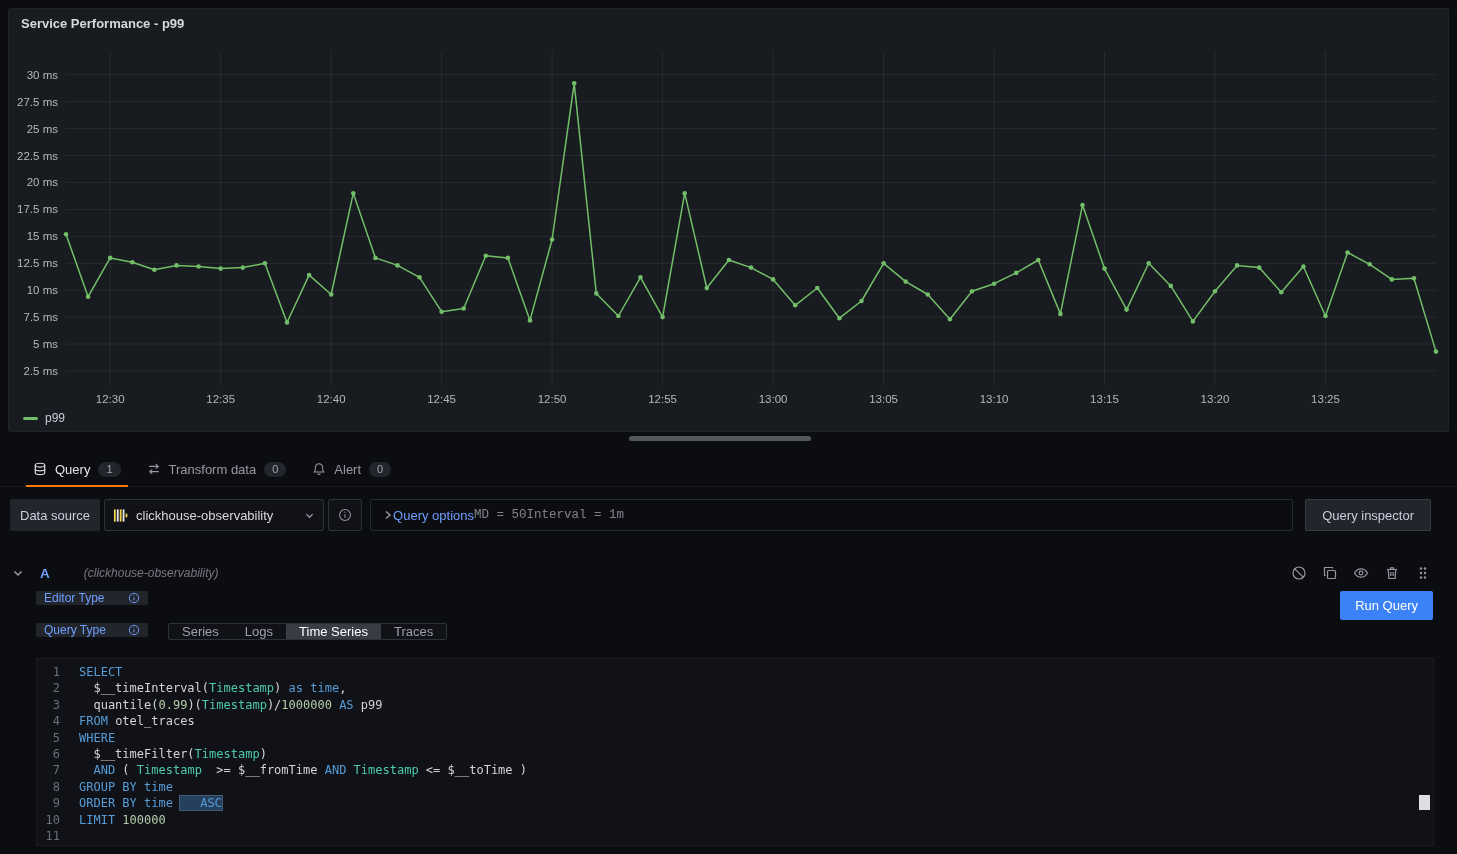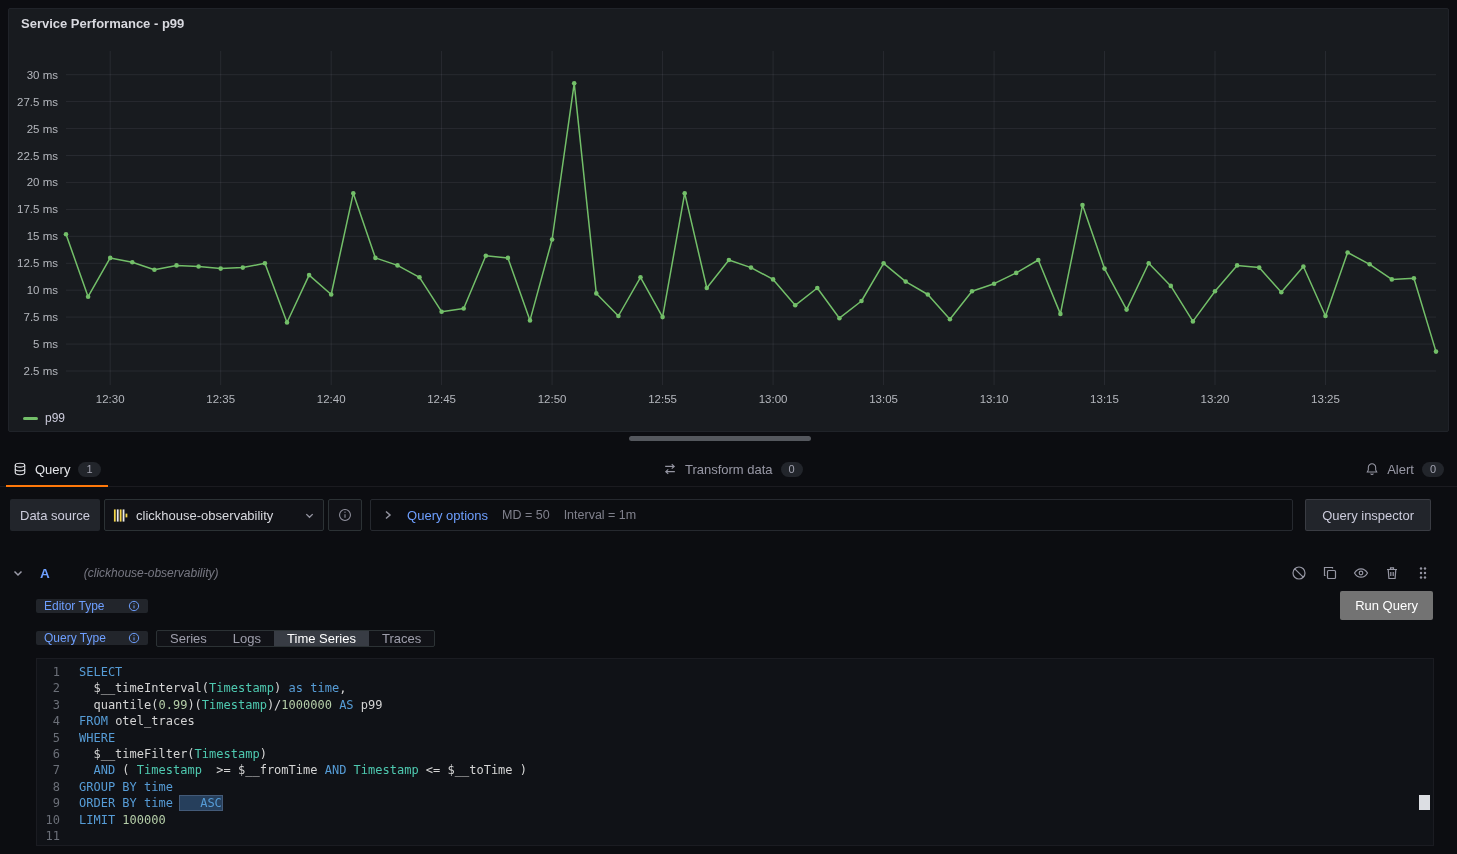--- a/index.html
+++ b/index.html
@@ -19,23 +19,22 @@
   .grid { stroke:rgba(204,204,220,0.09); stroke-width:1; }
   .ylab, .xlab { fill:#b4b7bd; font-family:"Liberation Sans", sans-serif; font-size:11.5px; }
   .legend { position:absolute; left:14px; bottom:6px; display:flex; align-items:center; gap:7px; }
   .legend-swatch { width:15px; height:3px; border-radius:2px; background:#73bf69; display:inline-block; }
   .legend-label { font-size:12px; color:#ccccdc; }
   
   .hscroll { position:absolute; top:436px; left:629px; width:182px; height:5px; border-radius:3px; background:#54575d; }
   
   .tabs {
     position:absolute; top:452px; left:0; width:1457px; height:35px;
-    display:flex; align-items:stretch; padding-left:0;
+    display:flex; align-items:stretch; padding-left:20px;
     border-bottom:1px solid rgba(204,204,220,0.08);
-    justify-content:space-between;
   }
   .tab { position:relative; display:flex; align-items:center; gap:8px; padding:0 13px; color:rgba(204,204,220,0.72); cursor:pointer; }
   .tab svg { width:14px; height:14px; }
   .tab.active { color:#e3e4e8; }
   .tab.active::after { content:""; position:absolute; left:6px; right:6px; bottom:-1px; height:2px; background:#ff780a; }
   .count { background:#22252b; border-radius:9px; padding:2px 8px; font-size:11px; color:rgba(204,204,220,0.75); line-height:1; }
   
   .toolbar { position:absolute; top:499px; left:10px; right:26px; height:32px; display:flex; align-items:stretch; gap:4px; }
   .chip {
     display:flex; align-items:center; padding:0 10px; background:#22252b;
@@ -45,56 +44,56 @@
     display:flex; align-items:center; gap:8px; width:220px; padding:0 8px;
     background:#111217; border:1px solid #2c3235; border-radius:2px; cursor:pointer;justify-content:flex-end;
   }
   .ds-picker .ds-name { flex:1; font-size:13px; color:#d8d9df; white-space:nowrap; overflow:hidden; }
   .icon-btn {
     width:34px; display:flex; align-items:center; justify-content:center;
     background:#111217; border:1px solid #2c3235; border-radius:2px;
     color:rgba(204,204,220,0.7); cursor:pointer;
   }
   .options-box {
-    flex:1; display:flex; align-items:center; gap:14px; padding:0 12px; margin-left:4px;
+    flex:1; display:flex; align-items:center; padding:0 12px; margin-left:4px;
     border:1px solid #26292f; border-radius:2px; cursor:pointer;
   }
   .qo-link { color:#6e9fff; font-size:13px; }
-  .qo-meta { color:rgba(204,204,220,0.6); font-size:12.5px; }
+  .qo-meta { color:rgba(204,204,220,0.6); font-size:12.5px;font-family:Liberation Mono, monospace; }
   .secondary-btn {
     margin-left:8px; display:flex; align-items:center; padding:0 16px;
     background:#22252b; border:1px solid rgba(204,204,220,0.14); border-radius:2px;
     color:#ccccdc; font-size:13px; font-family:"Liberation Sans", sans-serif; cursor:pointer;
   }
   
   .qheader { position:absolute; top:558px; left:12px; right:26px; height:30px; display:flex; align-items:center; gap:10px; }
   .refid { color:#6e9fff; font-weight:600; font-size:13.5px; margin-left:6px; }
   .ds-hint { font-style:italic; font-size:12px; color:rgba(204,204,220,0.55); margin-left:24px; }
   .qh-spacer { flex:1; }
   .qh-icons { display:flex; align-items:center; gap:15px; color:rgba(204,204,220,0.72); }
   .qh-icons svg { width:16px; height:16px; cursor:pointer; }
   
-  .edrow { position:absolute; left:36px; height:30px; display:flex; align-items:center; gap:8px; }
+  .edrow { position:absolute; left:36px; height:30px; display:flex; align-items:flex-start; gap:20px; }
   .row-editor-type { top:591px; }
   .row-query-type { top:623px; }
   .lbl-chip {
     width:112px; display:flex; align-items:center; justify-content:space-between;
     background:#22252b; border-radius:2px; padding:0 8px;
     color:#6e9fff; font-size:12px;
   }
   .seg { display:flex; align-items:stretch; border:1px solid #2c3235; border-radius:2px; overflow:hidden; background:#111217; }
   .seg-btn {
     display:flex; align-items:center; padding:0 13px; font-size:13px;
     color:rgba(204,204,220,0.75); cursor:pointer; border:none; background:transparent;
     font-family:"Liberation Sans", sans-serif;
   }
   .seg-btn.active { background:#383c44; color:#ffffff; }
   .run-query {
     position:absolute; top:591px; right:24px; height:29px; padding:4px 15px;
-    background:#737373; color:#ffffff; border:none; border-radius:2px;
+    background:#3b82f6; color:#ffffff; border:none; border-radius:2px;
     font-size:13px; font-weight:500; font-family:"Liberation Sans", sans-serif; cursor:pointer;
   }
   
   .code-editor {
     position:absolute; top:658px; left:36px; right:23px; bottom:8px;
     background:#101217; border:1px solid rgba(204,204,220,0.06);
     padding-top:5px; overflow:hidden;
   }
   .code-line { display:flex; height:16.4px; font-family:"DejaVu Sans Mono", monospace; font-size:12px; line-height:16.4px; }
   .ln { width:42px; flex:none; text-align:right; padding-right:19px; color:#6b6f78; user-select:none; }

